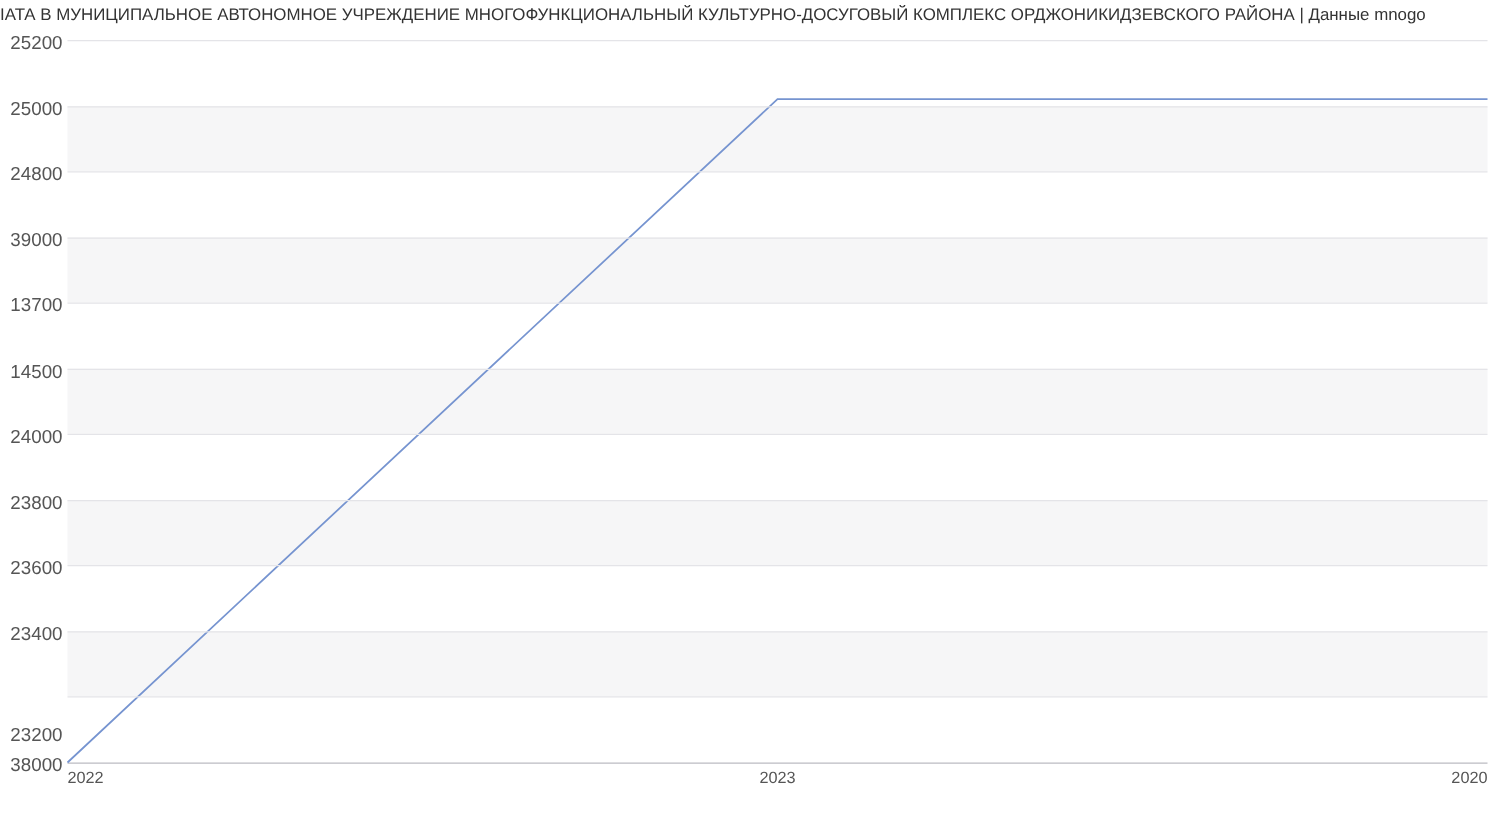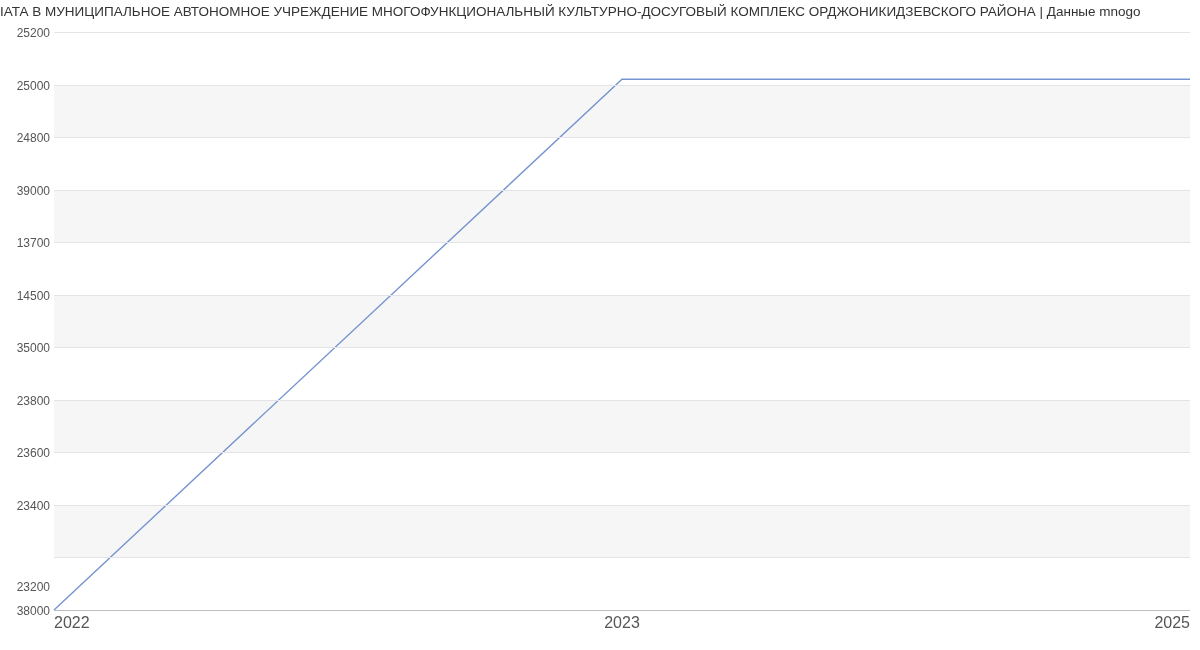--- a/index.html
+++ b/index.html
@@ -48,27 +48,27 @@
     position: absolute;
     left: 0;
     width: 100%;
     background: #f6f6f7;
   }
   .ytick-label {
     position: absolute;
     right: 1150px;
     width: 44px;
     text-align: right;
-    font-size: 12px;
+    font-size: 15px;
     color: #555555;
   }
   .xtick-label {
     position: absolute;
     top: 592px;
-    font-size: 16px;
+    font-size: 13px;
     color: #555555;
     transform: translateX(-50%);
   }
   .xtick-label.first { transform: translateX(0); }
   .xtick-label.last  { transform: translateX(-100%); }
   svg.line-layer {
     position: absolute;
     left: 0;
     top: 0;
     width: 100%;
@@ -106,23 +106,23 @@
       <div class="gridline" style="top: 157.636px;"></div>
       <div class="gridline" style="top: 105.091px;"></div>
       <div class="gridline" style="top: 52.5455px;"></div>
       <div class="gridline" style="top: 0px;"></div>
     </div>
 <div class="ytick-label" style="top: 582px;">38000</div>
     <div class="ytick-label" style="top: 538px; margin-top: 20px;">23200</div>
     <div class="ytick-label" style="top: 476.909px;">23400</div>
     <div class="ytick-label" style="top: 424.364px;">23600</div>
     <div class="ytick-label" style="top: 371.818px;">23800</div>
-    <div class="ytick-label" style="top: 319.273px;">35000</div>
+    <div class="ytick-label" style="top: 319.273px;">24000</div>
     <div class="ytick-label" style="top: 266.727px;">14500</div>
     <div class="ytick-label" style="top: 214.182px;">13700</div>
     <div class="ytick-label" style="top: 161.636px;">39000</div>
     <div class="ytick-label" style="top: 109.091px;">24800</div>
     <div class="ytick-label" style="top: 56.5455px;">25000</div>
     <div class="ytick-label" style="top: 4px;">25200</div>
     <div class="xtick-label first" style="left: 54px;">2022</div>
     <div class="xtick-label" style="left: 622px;">2023</div>
-    <div class="xtick-label last" style="left: 1190px;">2025</div>
+    <div class="xtick-label last" style="left: 1190px;">2020</div>
   </div>
 
 </body></html>

